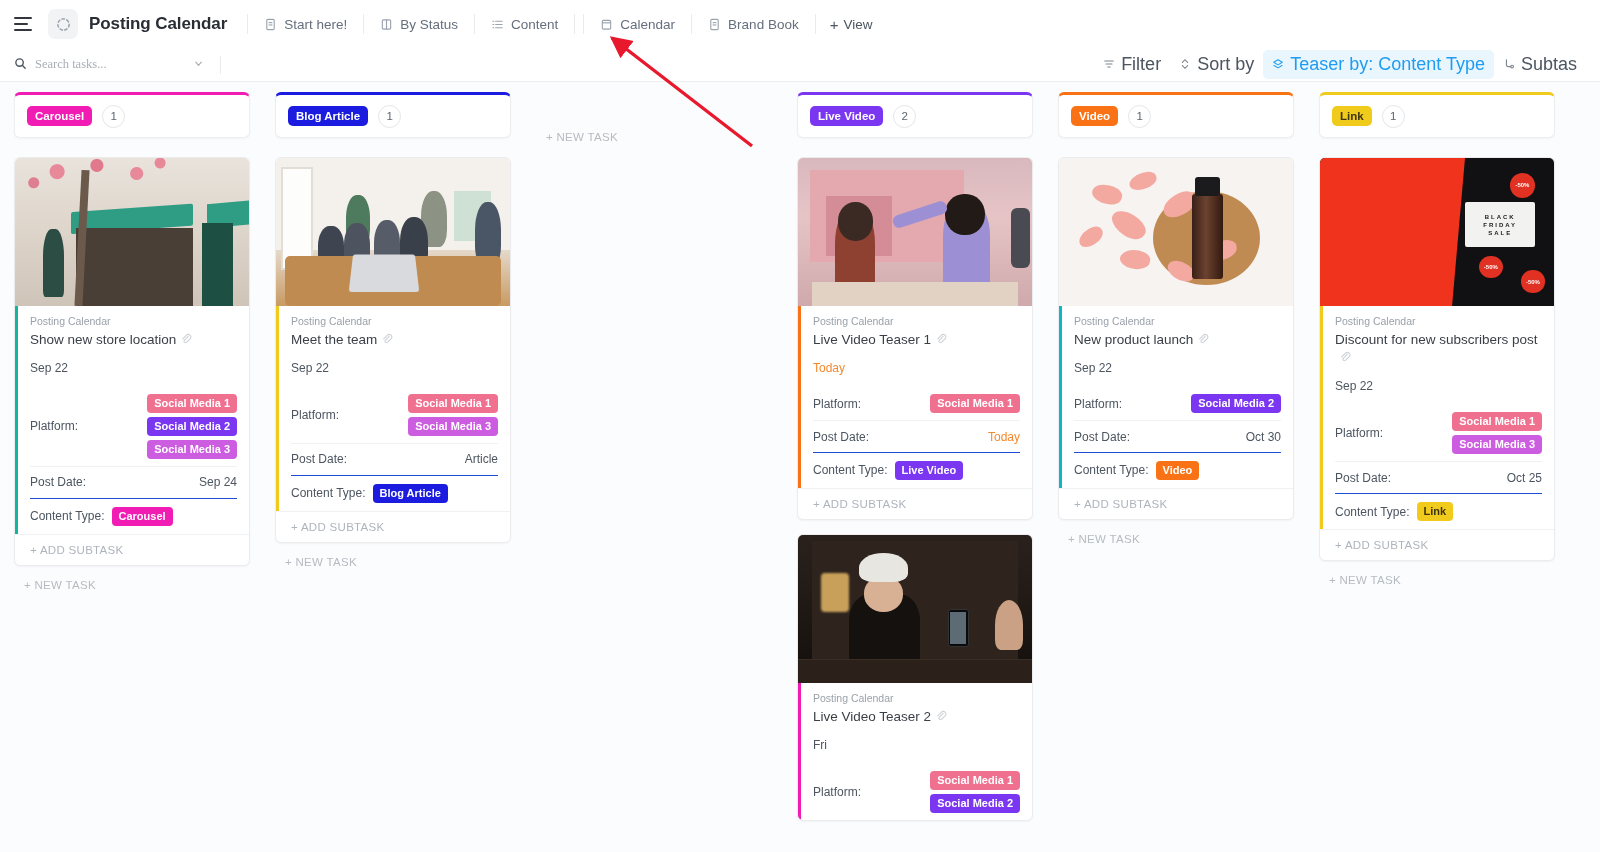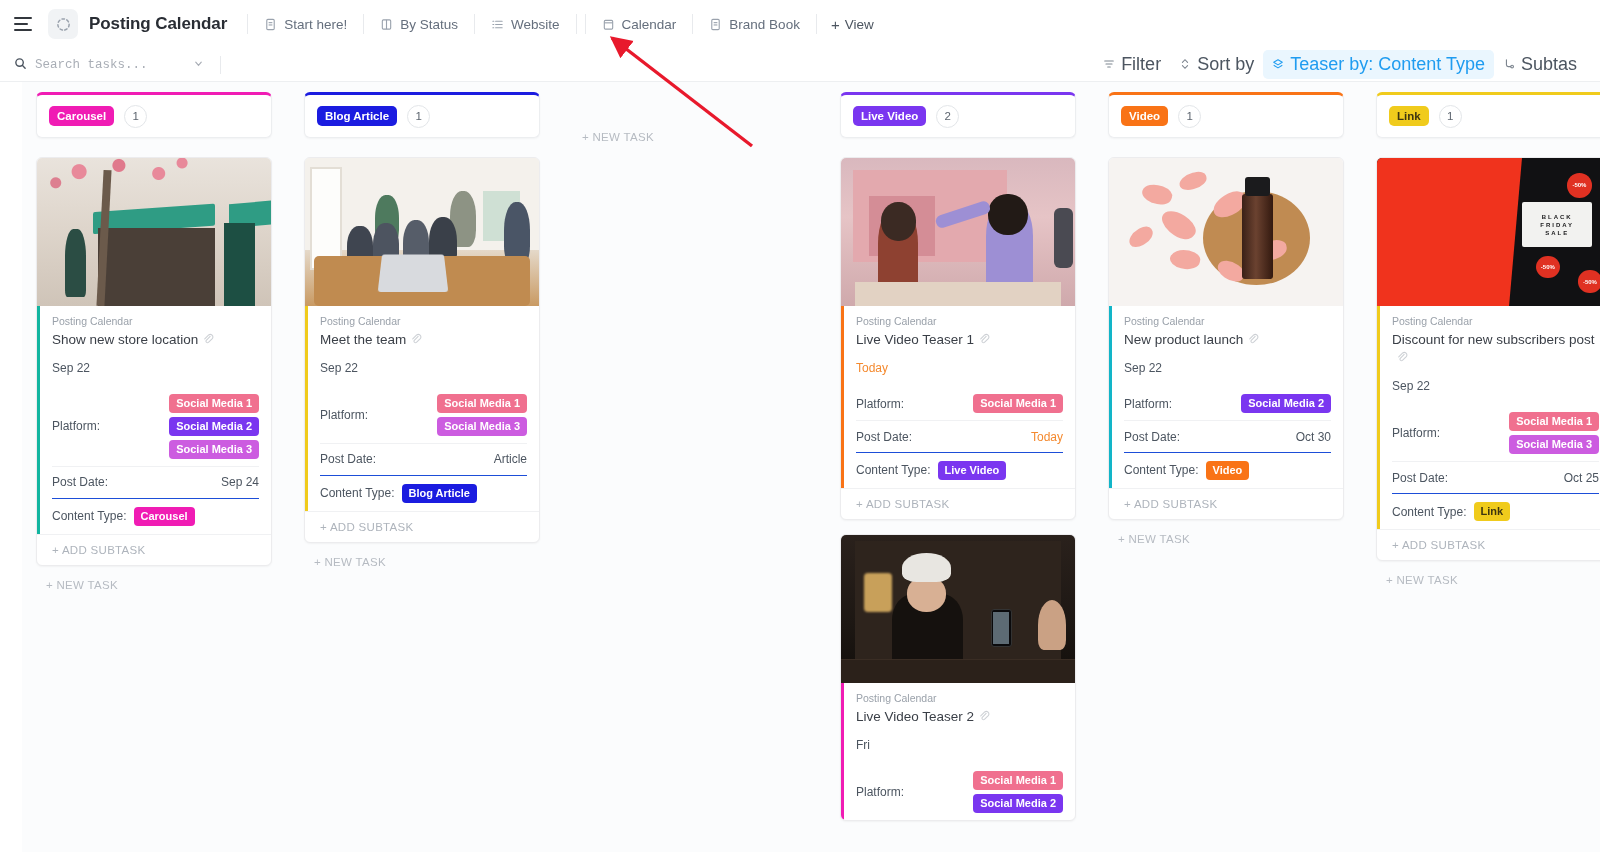--- a/index.html
+++ b/index.html
@@ -61,45 +61,44 @@
   .toolbar {
     height: 34px;
     display: flex; align-items: center;
     padding: 0 14px;
     border-bottom: 1px solid #edeff1;
     background: #fff;
   }
   .search-wrap { display: flex; align-items: center; gap: 8px; width: 200px; }
   .search-input {
     border: none; outline: none; font-size: 12.5px; color: #8b929c;
-    font-family: Liberation Mono, monospace; background: transparent; width: 150px;
+    font-family: Liberation Serif, serif; background: transparent; width: 150px;
   }
   .search-input::placeholder { color: #a9aeb6; }
   .chev-down { color: #a9aeb6; font-size: 10px; }
   .tool-sep { width: 1px; height: 18px; background: #e8eaed; margin-left: 6px;}
   .spacer { flex: 1; }
   .tool-btn {
     display: flex; align-items: center; gap: 6px;
     font-size: 18px; color: #4c5560;
     padding: 4px 9px; border-radius: 5px; cursor: pointer; white-space: nowrap;
   }
   .tool-btn.hl { background: #eaf6fe; color: #1f9cf0; }
   .tool-btn.hl svg { color: #1f9cf0; }
   .tool-btn svg { color: #7d858f; }
   .clip-right { overflow: hidden; }
 
   
   .board {
     display: flex;
-    gap: 32px;
+    gap: 25px;
     padding: 10px 14px 0 14px;
     background: #fbfcfd;
     height: 770px;
     align-items: flex-start;
-    margin-left: 22px;
   }
   .column { width: 236px; flex: 0 0 236px; }
 
   .col-header {
     background: #fff;
     border-radius: 6px;
     border: 1px solid #eceef0;
     border-top: 3px solid #ccc;
     height: 46px;
     display: flex; align-items: center;
@@ -295,21 +294,21 @@
     <span class="ticon">
       <svg width="13" height="13" viewBox="0 0 14 14" fill="none" stroke="currentColor" stroke-width="1.2" stroke-linecap="round">
         <line x1="2" y1="3.5" x2="3" y2="3.5"></line>
           <line x1="5" y1="3.5" x2="12" y2="3.5"></line>
         <line x1="2" y1="7" x2="3" y2="7"></line>
           <line x1="5" y1="7" x2="12" y2="7"></line>
         <line x1="2" y1="10.5" x2="3" y2="10.5"></line>
           <line x1="5" y1="10.5" x2="12" y2="10.5"></line>
       </svg>
     </span>
-    <span>Website</span>
+    <span>Content</span>
   </div>
   <div class="vsep"></div>
 
   <div class="vsep"></div>
 
   <div class="tab">
     <span class="ticon">
       <svg width="13" height="13" viewBox="0 0 14 14" fill="none" stroke="currentColor" stroke-width="1.2">
         <rect x="2.5" y="2.5" width="9" height="9.5" rx="1.2"></rect>
           <line x1="2.5" y1="5.2" x2="11.5" y2="5.2"></line>

